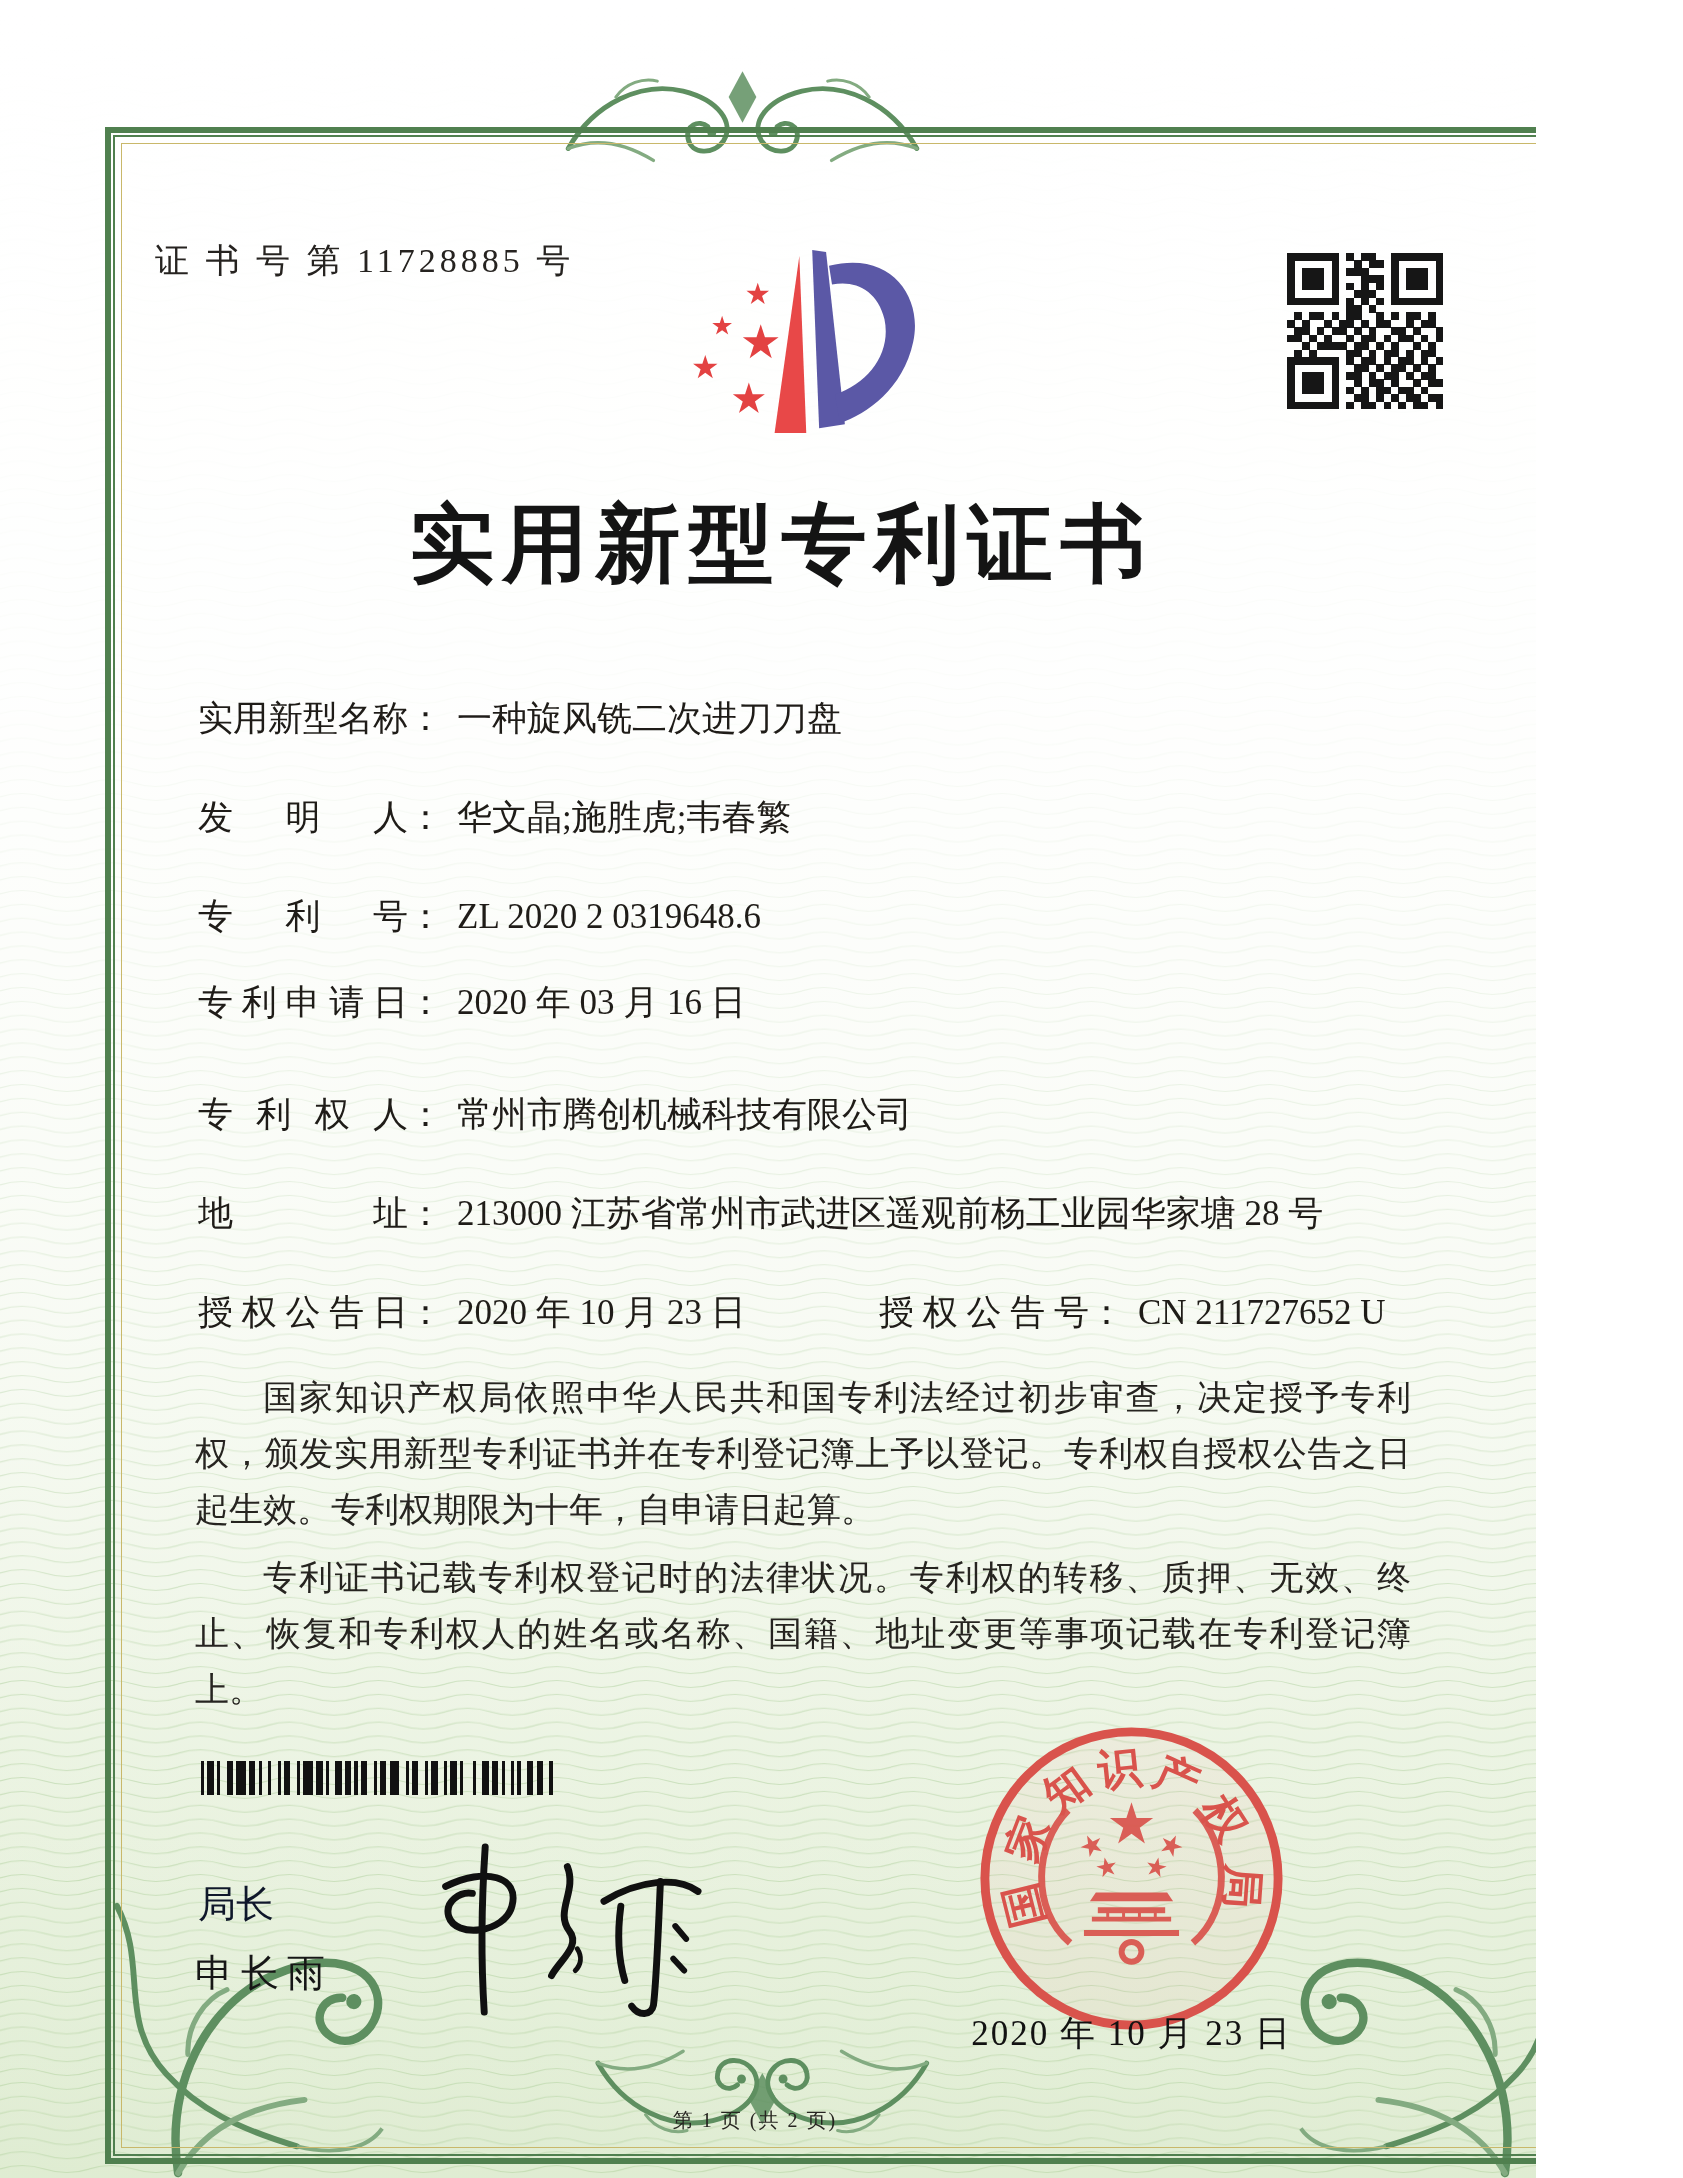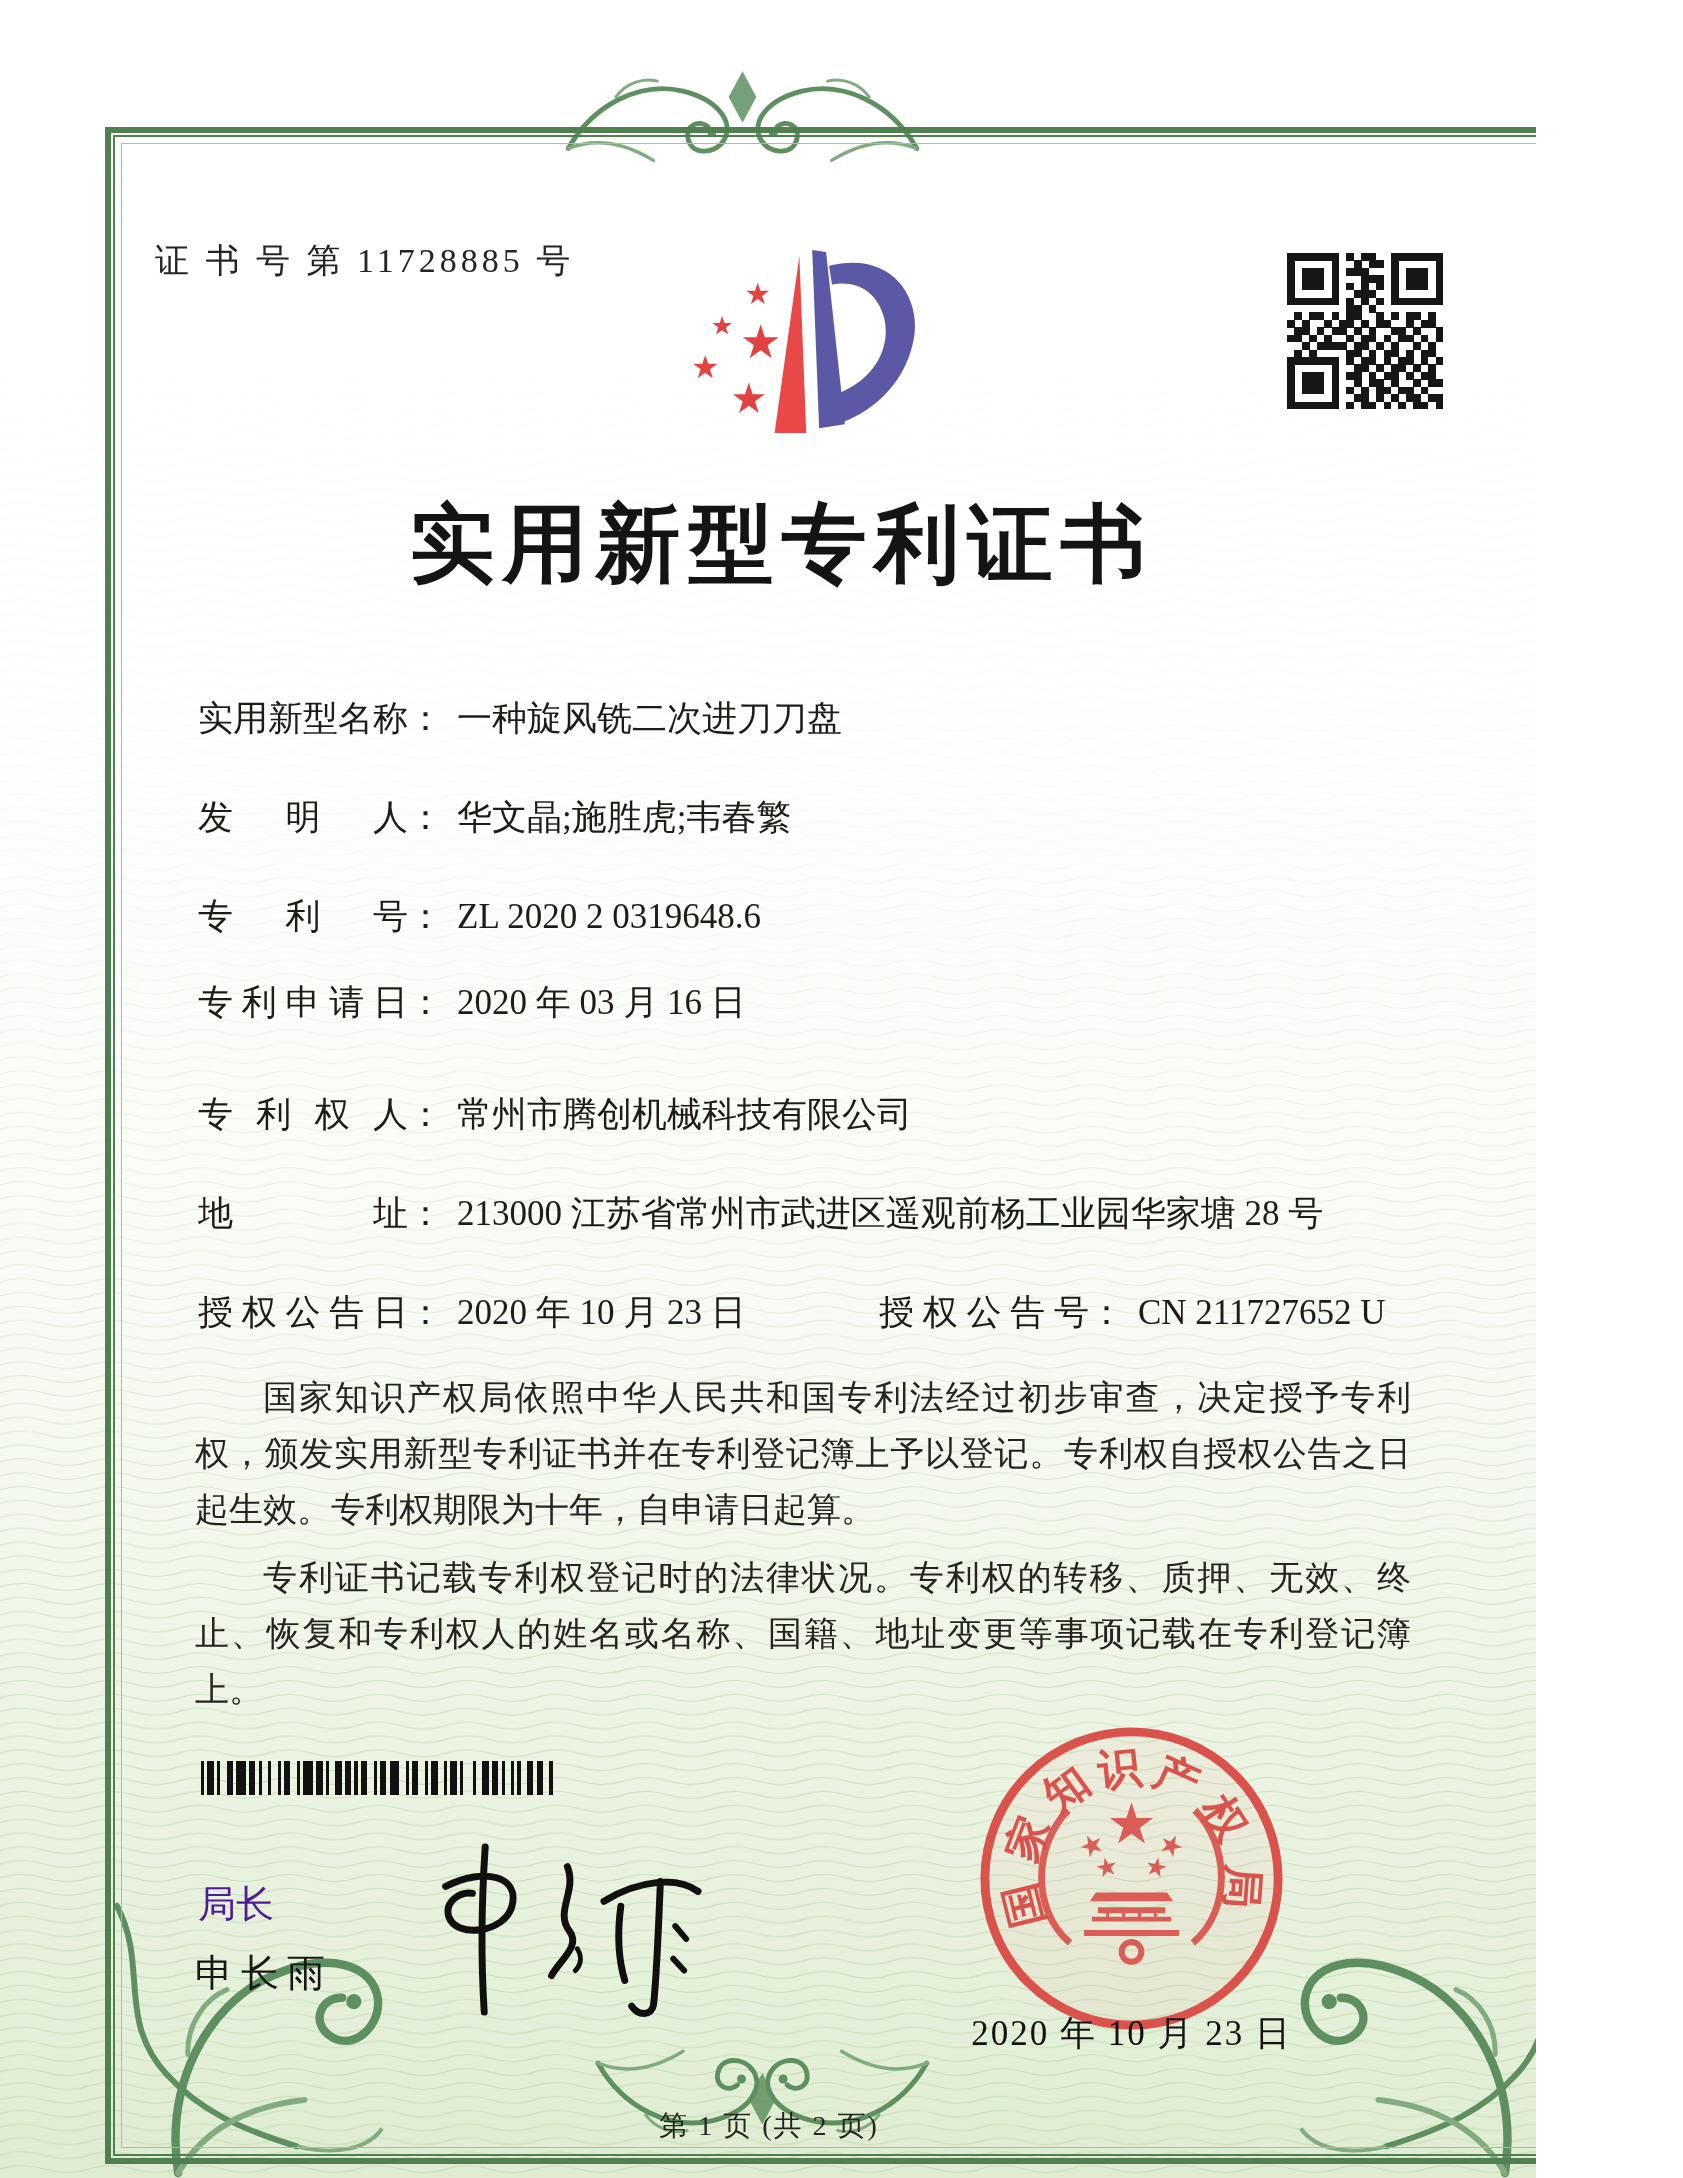--- a/index.html
+++ b/index.html
@@ -22,24 +22,24 @@
   .lbl{display:inline-block;width:210px;text-align:justify;text-align-last:justify;vertical-align:top;}
   .lbl-sm{display:inline-block;width:210px;text-align:justify;text-align-last:justify;vertical-align:top;}
   .colon{display:inline-block;vertical-align:top;}
   .val{display:inline-block;margin-left:14px;vertical-align:top;}
   .grant-right{position:absolute;left:681px;top:0;white-space:nowrap;}
   .body-text{left:183px;top:1358px;width:1240px;font-size:34px;line-height:56px;
          color:#262420;text-align:justify;}
   .body-text p{margin:12px;text-indent:2em;}
   .barcode{left:201px;top:1761px;width:354px;height:34px;display:flex;overflow:hidden;}
   .barcode span{height:100%;flex:0 0 auto;}
-  .signer-title{left:198px;top:1879px;font-size:38px;font-family:Liberation Sans, sans-serif;color:#4c1d95;}
+  .signer-title{left:198px;top:1879px;font-size:38px;font-family:Liberation Sans, sans-serif;color:#0f172a;}
   .signer-name{left:195px;top:1948px;font-size:38px;letter-spacing:8px;font-family:"Liberation Sans","DejaVu Sans",sans-serif;color:#161616;}
   .seal-date{left:958px;top:2010px;width:347px;text-align:center;font-size:35px;color:#121212;letter-spacing:2px;}
-  .footer{left:472px;top:2107px;width:594px;text-align:center;font-size:28px;color:#262420;letter-spacing:2px;}
+  .footer{left:458px;top:2107px;width:594px;text-align:center;font-size:20px;color:#262420;letter-spacing:2px;}
   svg{display:block;}
   .seal-ring-char{font-size:44px;font-weight:bold;fill:#d9534c;
        font-family:"Liberation Serif","DejaVu Serif",serif;}
 </style>
 </head>
 <body>
 
 <div class="page">
 
   <svg class="abs" style="left:0;top:0;" width="1683" height="2178" viewBox="0 0 1700 2200">

